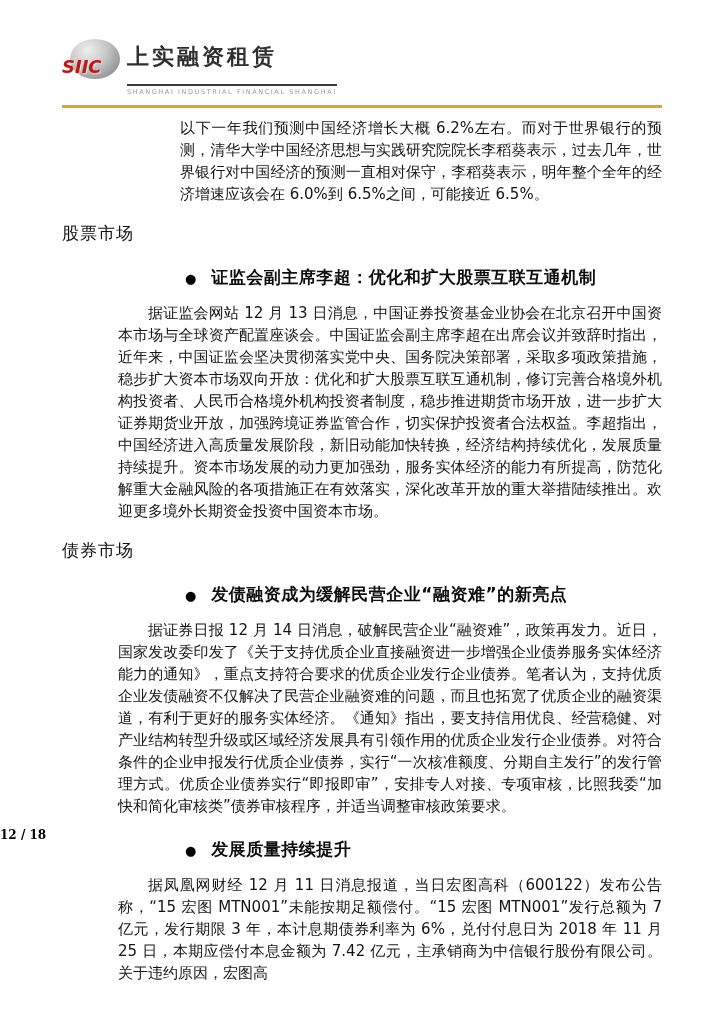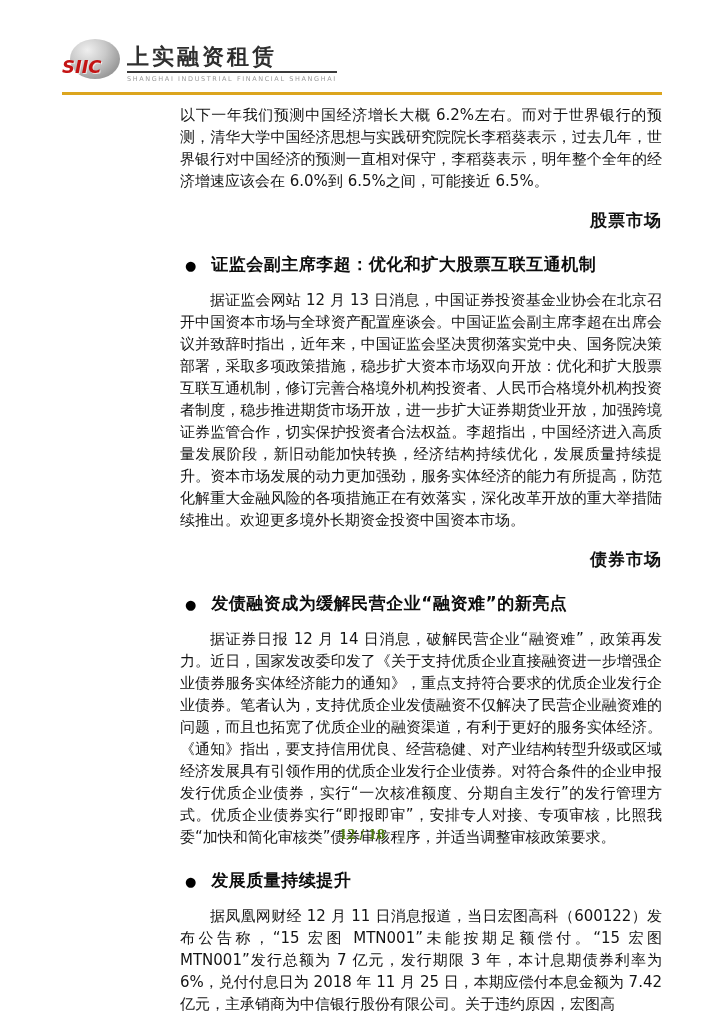--- a/index.html
+++ b/index.html
@@ -28,21 +28,21 @@
   .siic-mark {
     position:absolute; left:-8px; bottom:3px;
     color:#c41414; font-style:italic; font-weight:bold;
     font-size:18px; letter-spacing:0px; line-height:1;
     text-shadow:1px 1px 0 rgba(255,255,255,.65);
   }
   .logo-text { margin-left:7px; padding-top:6px; }
   .logo-cn {
     font-size:22px; font-weight:bold; color:#2f2f2f;
     letter-spacing:3px; line-height:1.15;
-    border-bottom:2px solid #3a3a3a; padding-bottom:2px;
+    border-bottom:2px solid #3a3a3a; padding-bottom:15px;
     white-space:nowrap;
   }
   .logo-en {
     font-size:6.5px; color:#9a9a9a; letter-spacing:1.6px;
     margin-top:2px; white-space:nowrap;
   }
   .gold-line { height:3px; background:#dca51e; margin-top:9px; }
 
   
   .intro {
@@ -52,39 +52,39 @@
   }
   .banner {
     margin:19px -17px 0 -17px;
     background:#cb9091;
     color:#c00000;
     font-size:19px; font-weight:bold;
     padding:6px 0 7px 18px;
     letter-spacing:1px;
   }
   .section-title {
-    font-size:17px; font-weight:bold; color:#111;
-    margin-top:17px; letter-spacing:1px;text-align:right;
+    font-size:17px; font-weight:normal; color:#111;
+    margin-top:17px; letter-spacing:1px;
   }
   .bullet-item {
     display:flex; align-items:baseline;
     margin:21px 0 0 123px;
   }
   .bullet-glyph { font-size:13px; margin-right:15px; color:#000; flex:0 0 auto; }
   .headline { font-size:17px; font-weight:bold; color:#0d0d0d; letter-spacing:.5px; }
   .article-body {
-    margin:13px 0 0 118px;
+    margin:13px 0 0 56px;
     font-size:15px; line-height:22px;
     text-align:justify; text-indent:2em; color:#141414;
   }
 
   
   .footer {
     position:absolute; left:0; bottom:58px; width:100%;
-    text-align:center; font-size:12px; font-weight:bold; color:#4d7c0f;
+    text-align:left; font-size:12px; font-weight:bold; color:#000000;
     font-family:"DejaVu Serif","Liberation Serif",serif;
   }
 </style>
 </head>
 <body>
 
 <div class="page">
 
   <div class="logo-row">
     <div class="globe">

